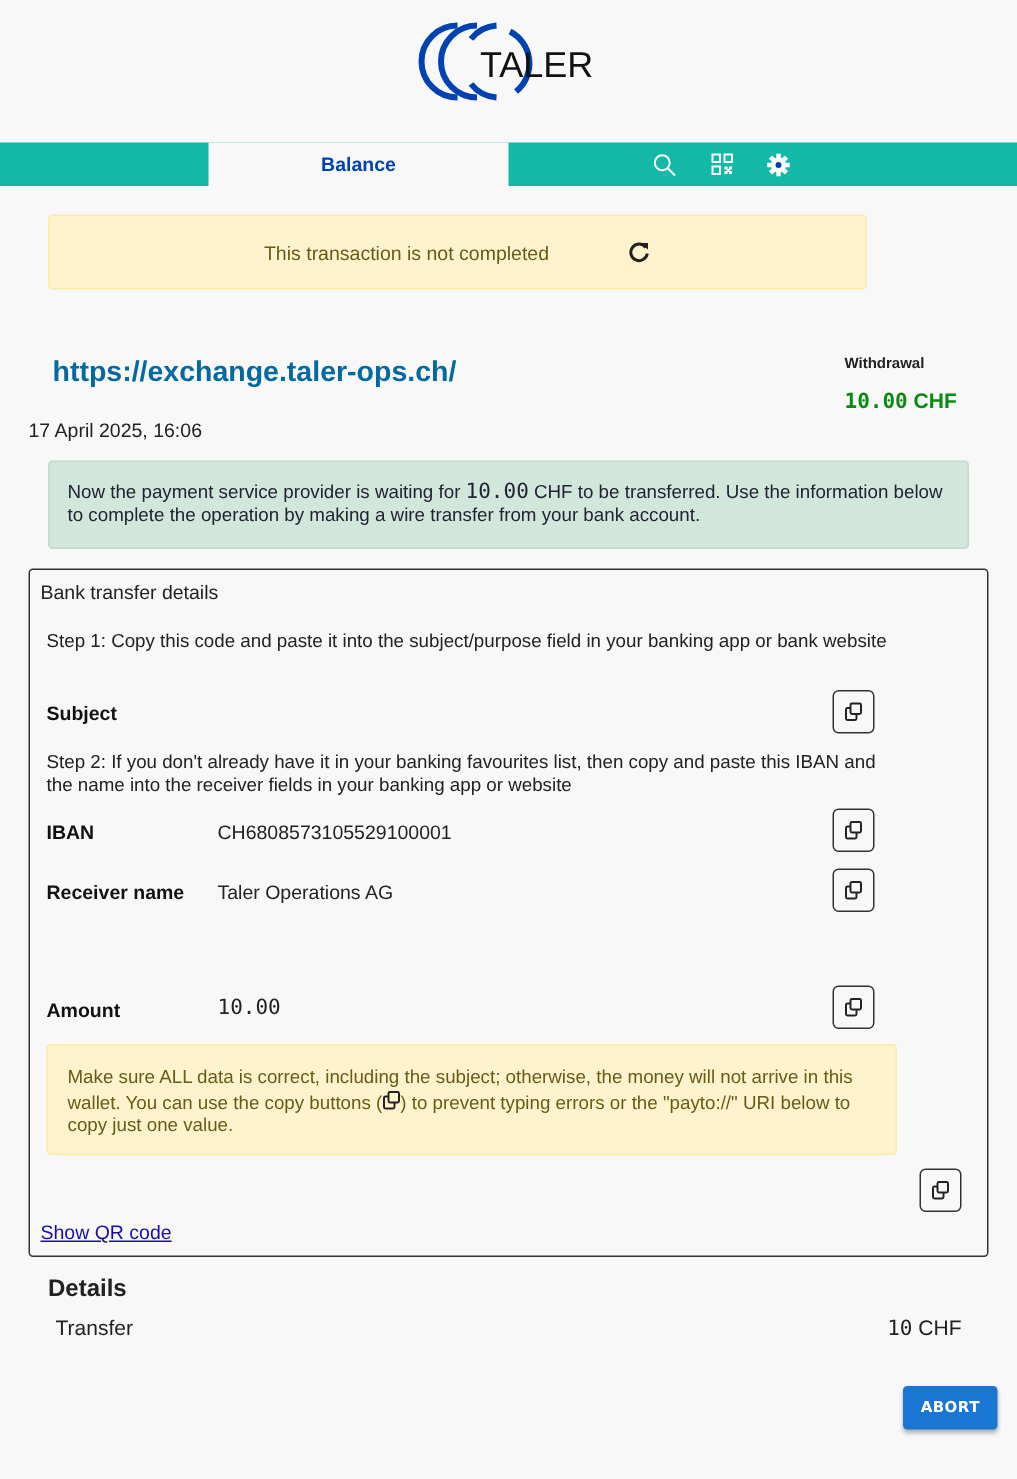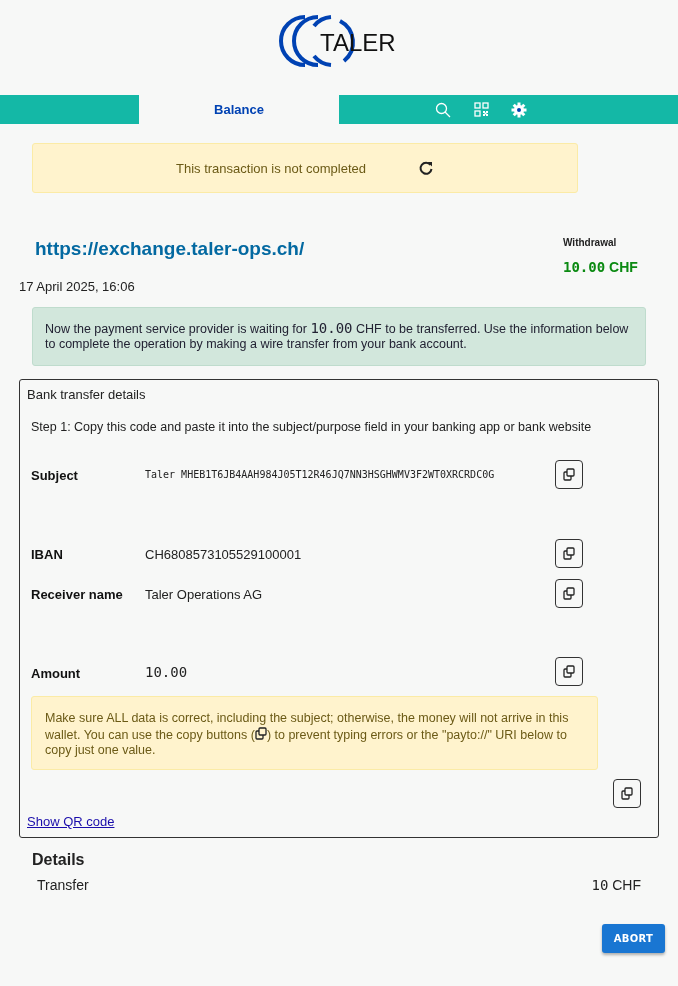--- a/index.html
+++ b/index.html
@@ -119,28 +119,28 @@
 
 <div class="alert-info">
   <span>Now the payment service provider is waiting for </span><span class="mono amt">10.00</span><span> CHF to be transferred. Use the information below to complete the operation by making a wire transfer from your bank account.</span>
 </div>
 
 <div class="bank-box">
   <div class="box-title">Bank transfer details</div>
 
   <div class="step" style="top:40px">Step 1: Copy this code and paste it into the subject/purpose field in your banking app or bank website</div>
   <div class="row-label" style="top:88px">Subject</div>
-  <div class="row-value mono" style="top:89px; font-size:10px;">Taler MHEB1T6JB4AAH984J05T12R46JQ7NN3HSGHWMV3F2WT0XRCRDC0G</div>
   <div class="copy-btn" style="top:80px">
     <svg width="12" height="13" viewBox="0 0 12 13">
         <rect x="4" y="1" width="7" height="7" rx="1" fill="none" stroke="#222" stroke-width="1.3"></rect>
         <path d="M4 4 H2 Q1 4 1 5 V11 Q1 12 2 12 H7 Q8 12 8 11 V8" fill="none" stroke="#222" stroke-width="1.3"></path>
       </svg>
   </div>
 
+  <div class="step" style="top:121px">Step 2: If you don't already have it in your banking favourites list, then copy and paste this IBAN and the name into the receiver fields in your banking app or website</div>
   <div class="row-label" style="top:167px">IBAN</div>
   <div class="row-value" style="top:167px">CH6808573105529100001</div>
   <div class="copy-btn" style="top:159px">
     <svg width="12" height="13" viewBox="0 0 12 13">
         <rect x="4" y="1" width="7" height="7" rx="1" fill="none" stroke="#222" stroke-width="1.3"></rect>
         <path d="M4 4 H2 Q1 4 1 5 V11 Q1 12 2 12 H7 Q8 12 8 11 V8" fill="none" stroke="#222" stroke-width="1.3"></path>
       </svg>
   </div>
 
   <div class="row-label" style="top:207px">Receiver name</div>

